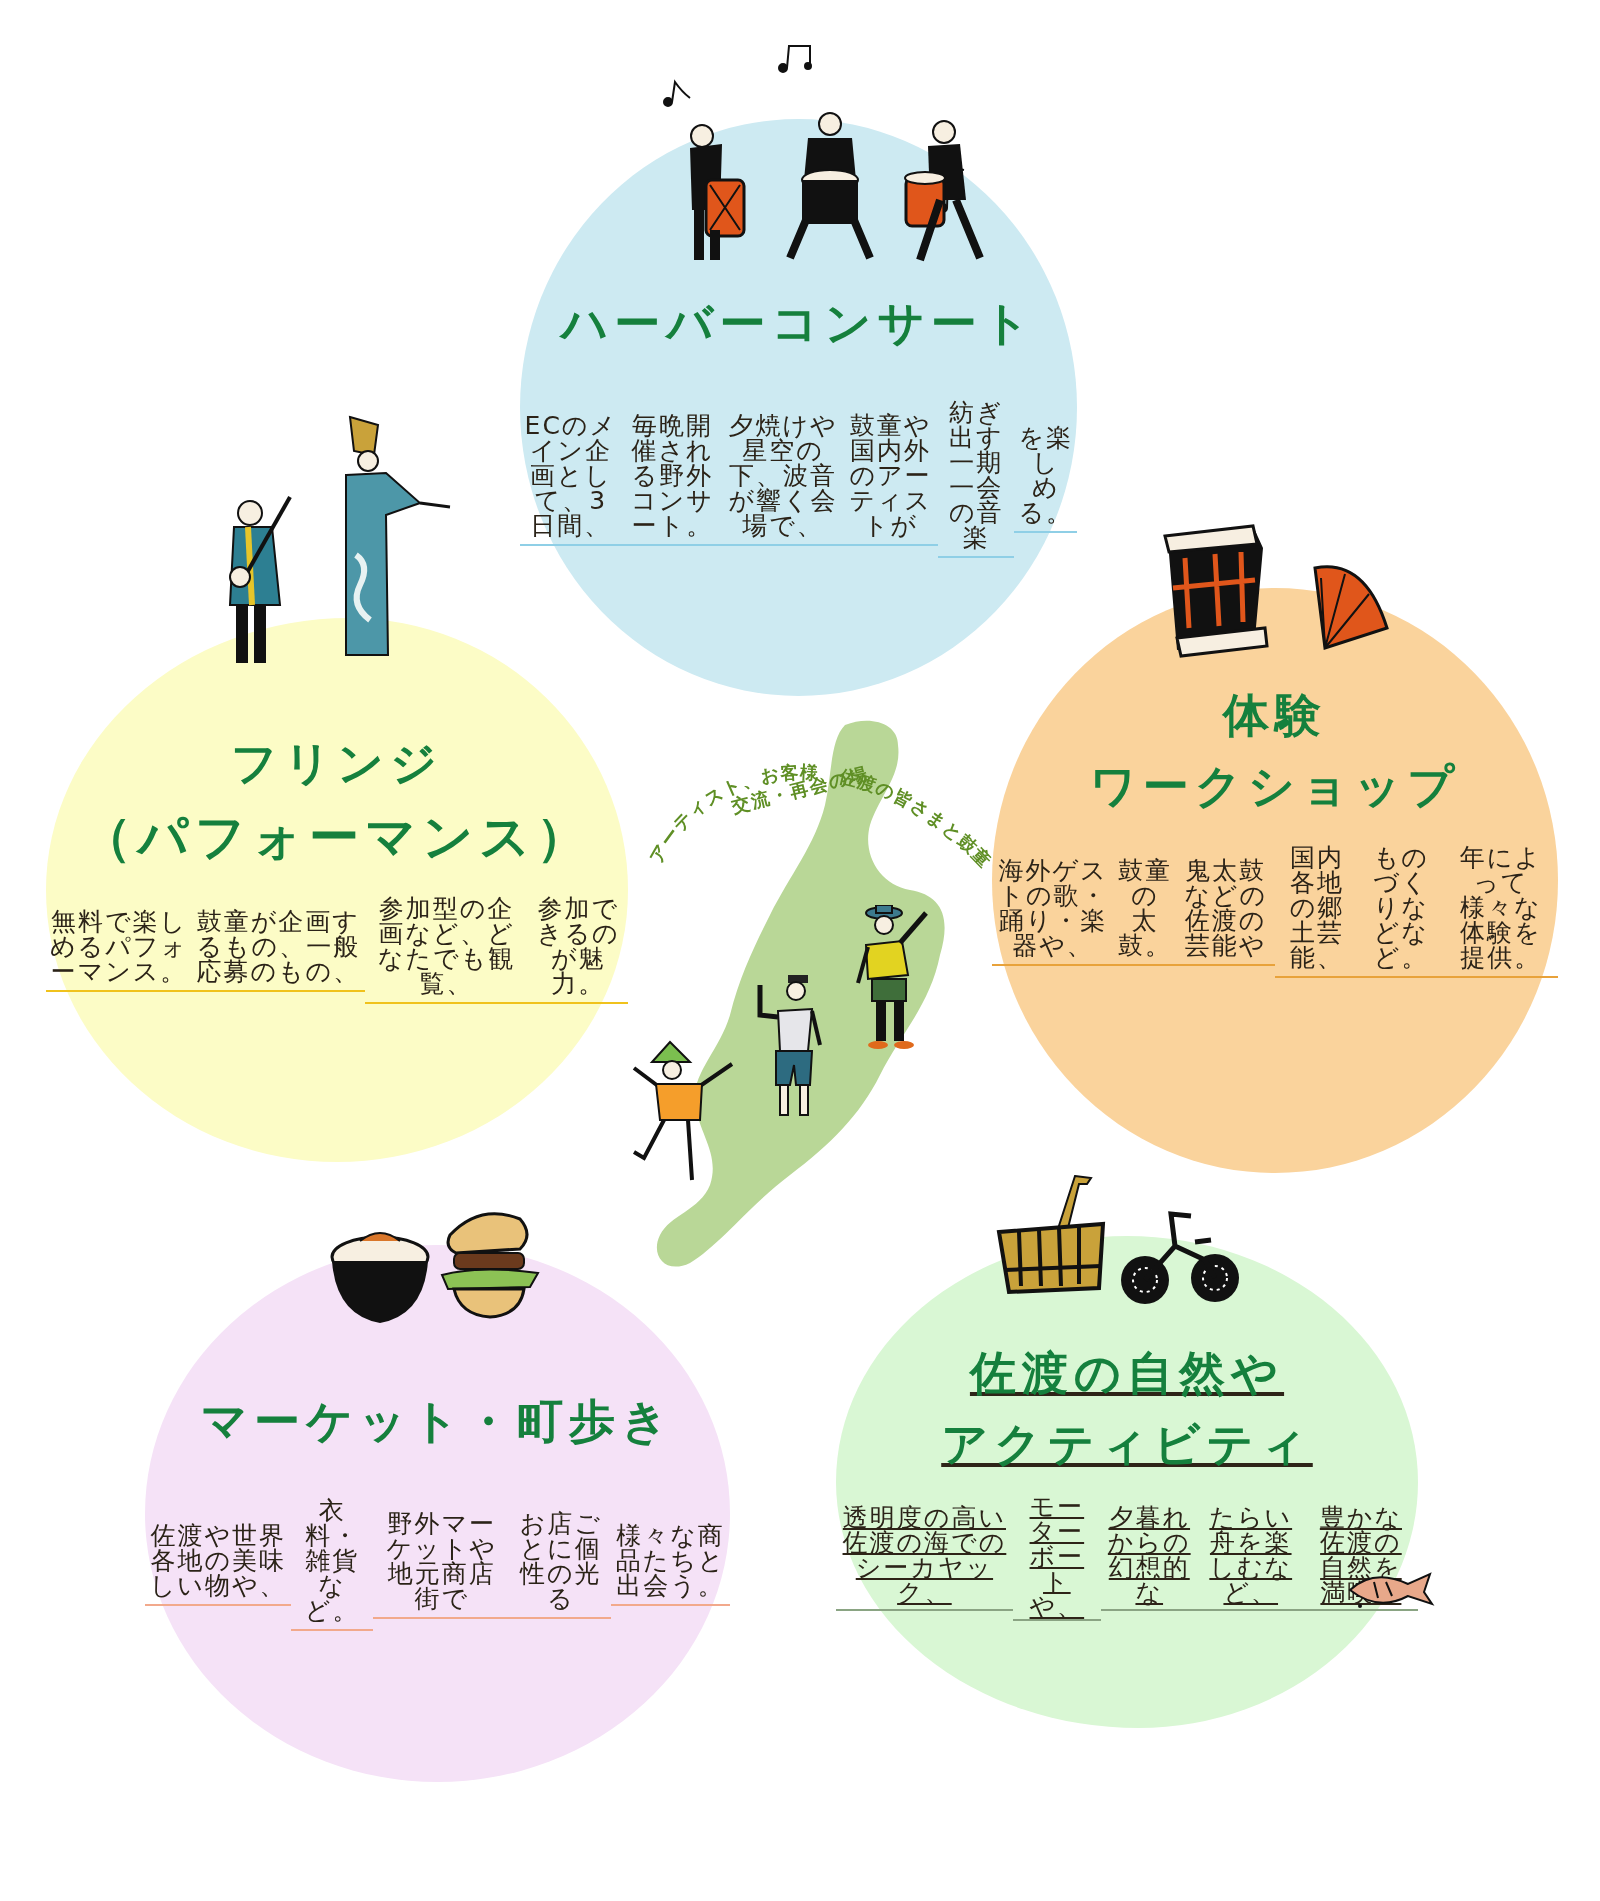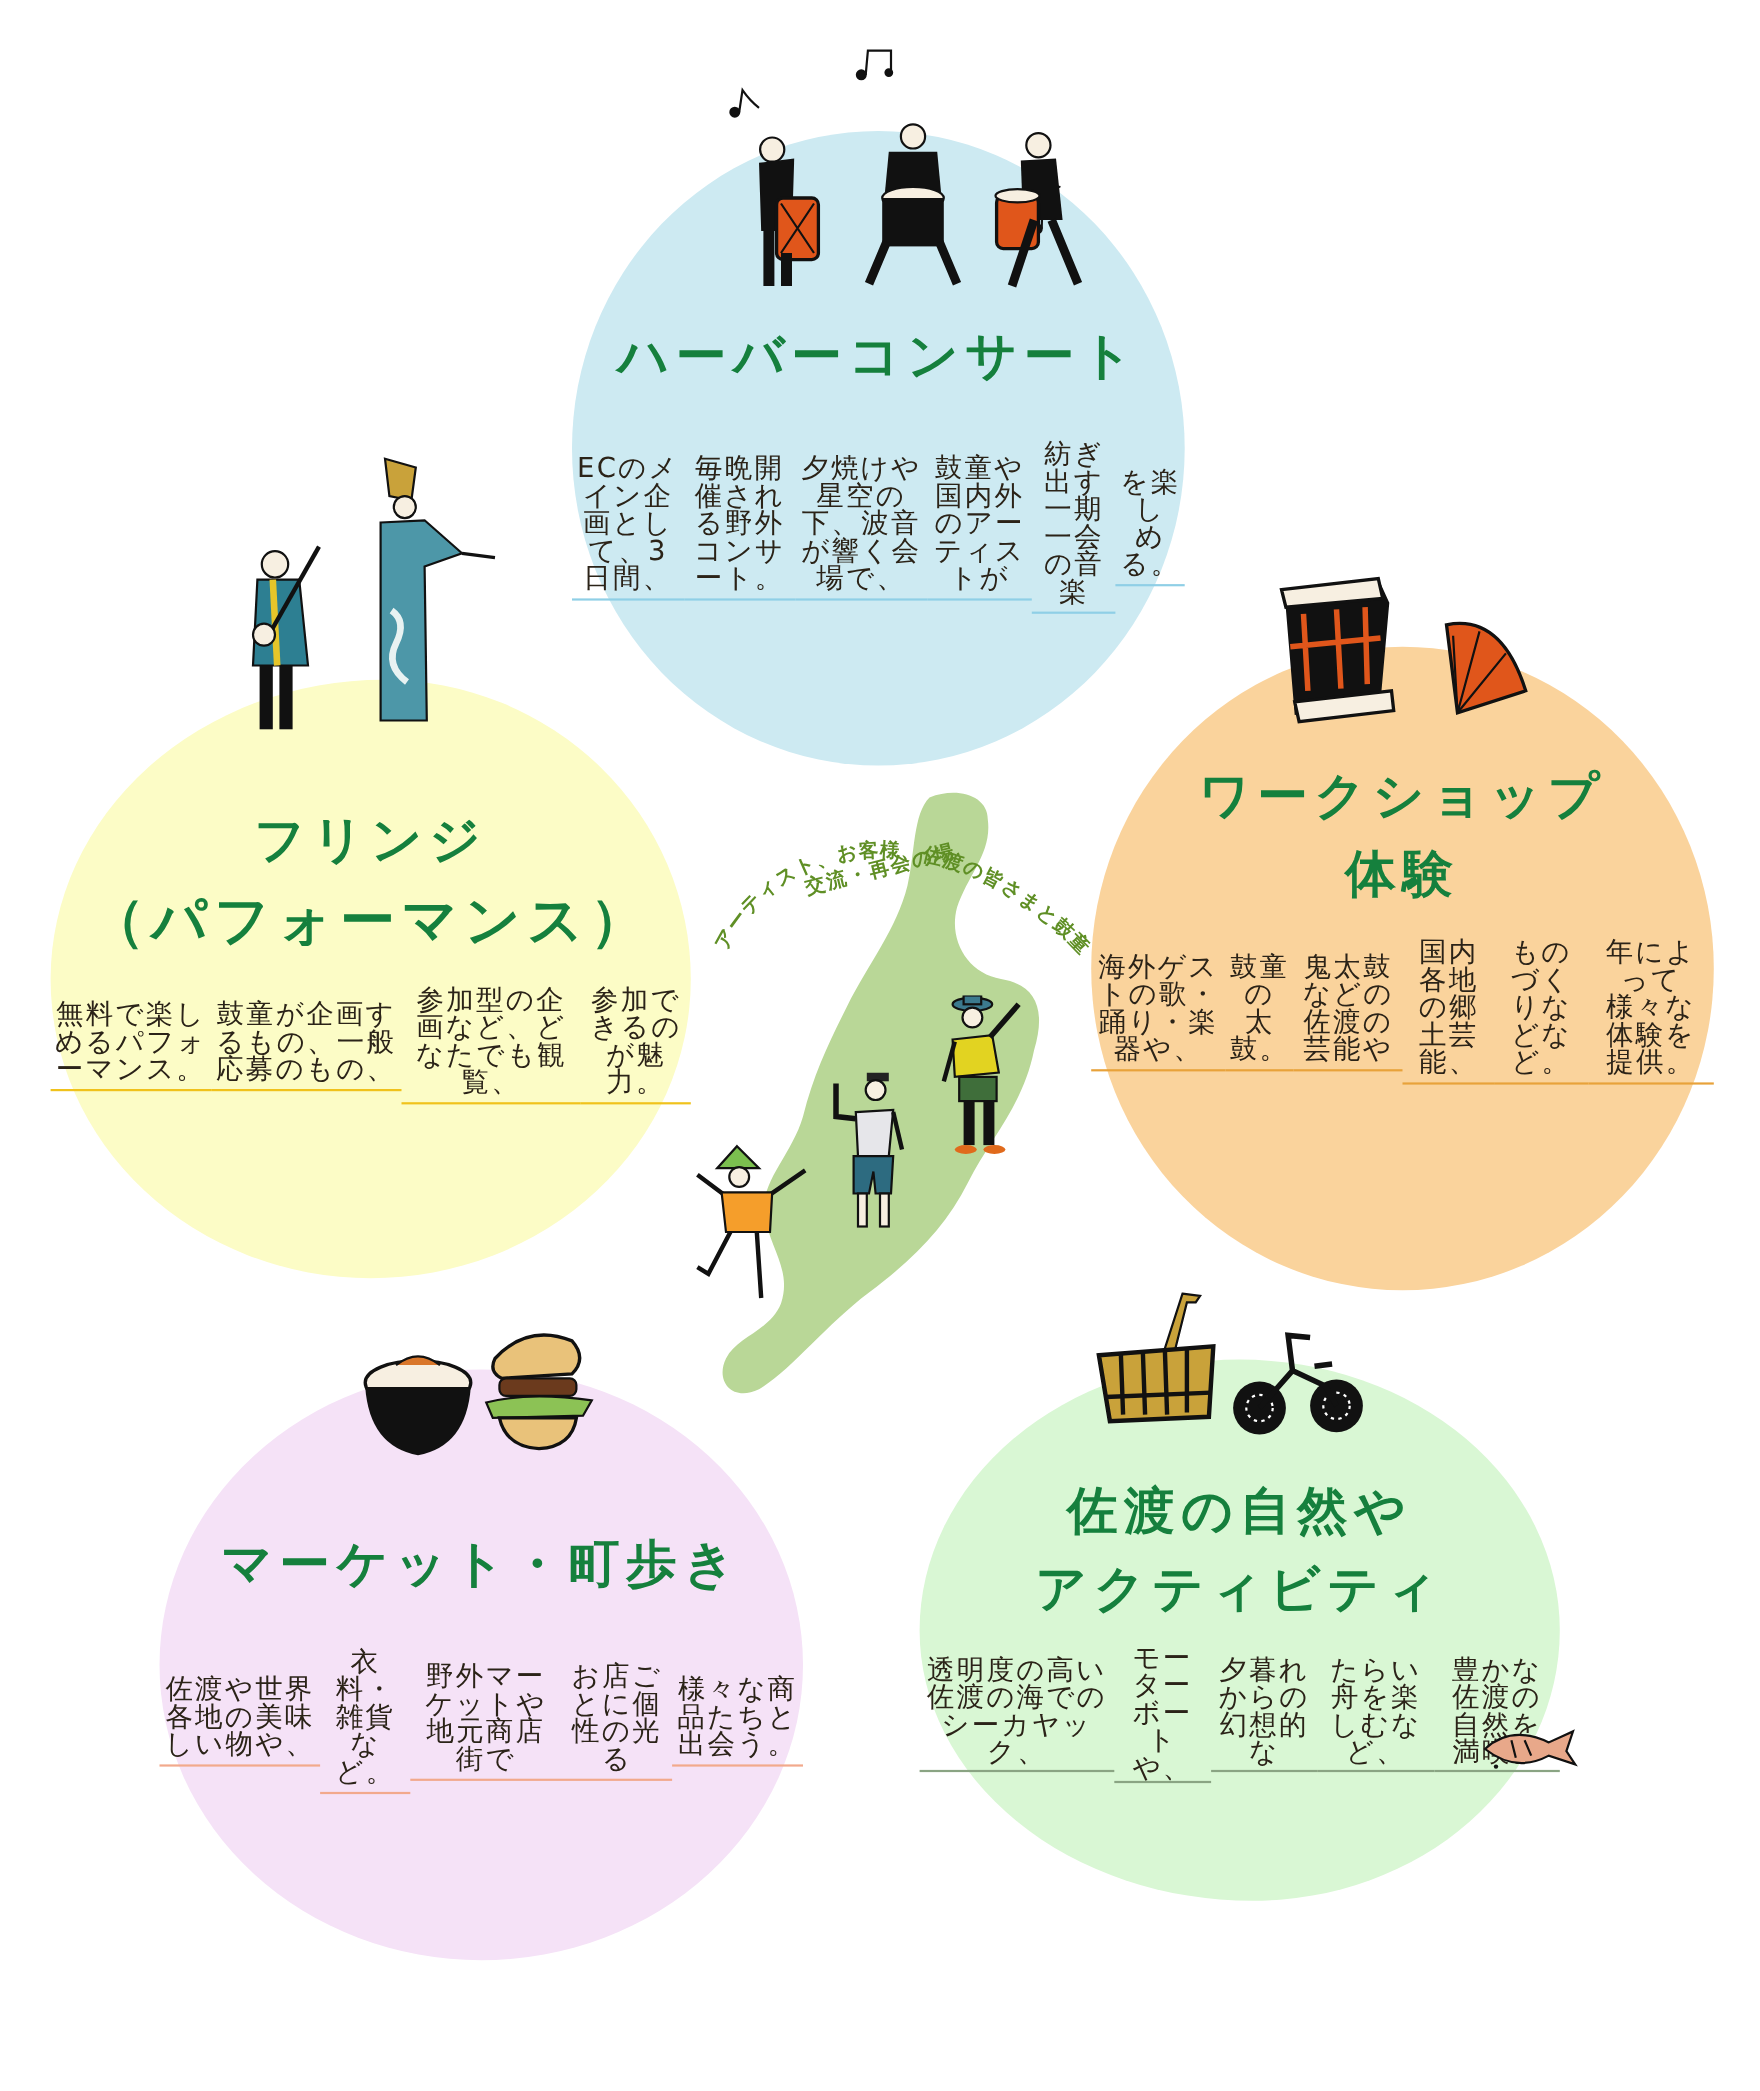--- a/index.html
+++ b/index.html
@@ -157,22 +157,22 @@
   <svg width="260" height="150" viewBox="0 0 260 150">
     <path d="M10 18 L98 8 L108 30 L100 120 L22 132 L14 36 Z" fill="#111"></path>
     <path d="M10 18 L98 8 L102 26 L14 34 Z" fill="#f7efe1" stroke="#111" stroke-width="3"></path>
     <path d="M30 40 L34 110 M60 36 L64 108 M86 34 L88 104 M18 70 L100 62" stroke="#e0561b" stroke-width="5"></path>
     <path d="M22 120 L110 110 L112 128 L26 138 Z" fill="#f7efe1" stroke="#111" stroke-width="3"></path>
     <path d="M160 50 Q210 40 232 110 L170 130 Z" fill="#e0561b" stroke="#111" stroke-width="3"></path>
     <path d="M170 130 L166 60 M170 130 L190 56 M170 130 L214 76" stroke="#111" stroke-width="2"></path>
   </svg>
 </div>
 <div class="section" style="left:992px;top:680px;width:566px;">
+  <h2 class="title" style="font-size:46px;margin-top:8px;">体験</h2>
   <h2 class="title" style="font-size:46px;">ワークショップ</h2>
-  <h2 class="title" style="font-size:46px;margin-top:8px;">体験</h2>
   <div class="lines" style="margin-top:22px;">
     <p class="body-line" style="border-color:#e8a23a;">海外ゲストの歌・踊り・楽器や、</p>
     <p class="body-line" style="border-color:#e8a23a;">鼓童の太鼓。</p>
     <p class="body-line" style="border-color:#e8a23a;">鬼太鼓などの佐渡の芸能や</p>
     <p class="body-line" style="border-color:#e8a23a;">国内各地の郷土芸能、</p>
     <p class="body-line" style="border-color:#e8a23a;">ものづくりなどなど。</p>
     <p class="body-line" style="border-color:#e8a23a;">年によって様々な体験を提供。</p>
   </div>
 </div>
 
@@ -204,21 +204,21 @@
     <path d="M4 62 L108 54 L104 118 L14 122 Z" fill="#c9a23a" stroke="#111" stroke-width="4"></path>
     <path d="M24 62 L26 116 M44 60 L46 116 M64 58 L66 116 M84 56 L84 114" stroke="#111" stroke-width="4"></path>
     <path d="M10 100 L106 96" stroke="#111" stroke-width="4"></path>
     <circle cx="150" cy="110" r="24" fill="#111"></circle>
     <circle cx="220" cy="108" r="24" fill="#111"></circle>
     <circle cx="150" cy="110" r="12" fill="none" stroke="#fff" stroke-width="2" stroke-dasharray="3 4"></circle>
     <circle cx="220" cy="108" r="12" fill="none" stroke="#fff" stroke-width="2" stroke-dasharray="3 4"></circle>
     <path d="M150 110 L180 76 L210 90 L220 108 M180 76 L176 44 L196 46 M200 72 L216 70" stroke="#111" stroke-width="5" fill="none"></path>
   </svg>
 </div>
-<div class="section" style="left:836px;top:1330px;width:582px;">
+<div class="section" style="left:836px;top:1330px;width:582px;text-decoration:underline;">
   <h2 class="title" style="font-size:46px;">佐渡の自然や</h2>
   <h2 class="title" style="font-size:46px;margin-top:10px;">アクティビティ</h2>
   <div class="lines" style="margin-top:15px;">
     <p class="body-line" style="border-color:#8aa483;padding:6px 4px 4px;">透明度の高い佐渡の海でのシーカヤック、</p>
     <p class="body-line" style="border-color:#8aa483;padding:6px 4px 0;">モーターボートや、</p>
     <p class="body-line" style="border-color:#8aa483;padding:6px 4px 4px;">夕暮れからの幻想的な</p>
     <p class="body-line" style="border-color:#8aa483;padding:6px 4px 4px;">たらい舟を楽しむなど、</p>
     <p class="body-line" style="border-color:#8aa483;padding:6px 4px 4px;">豊かな佐渡の自然を満喫。</p>
   </div>
 </div>

